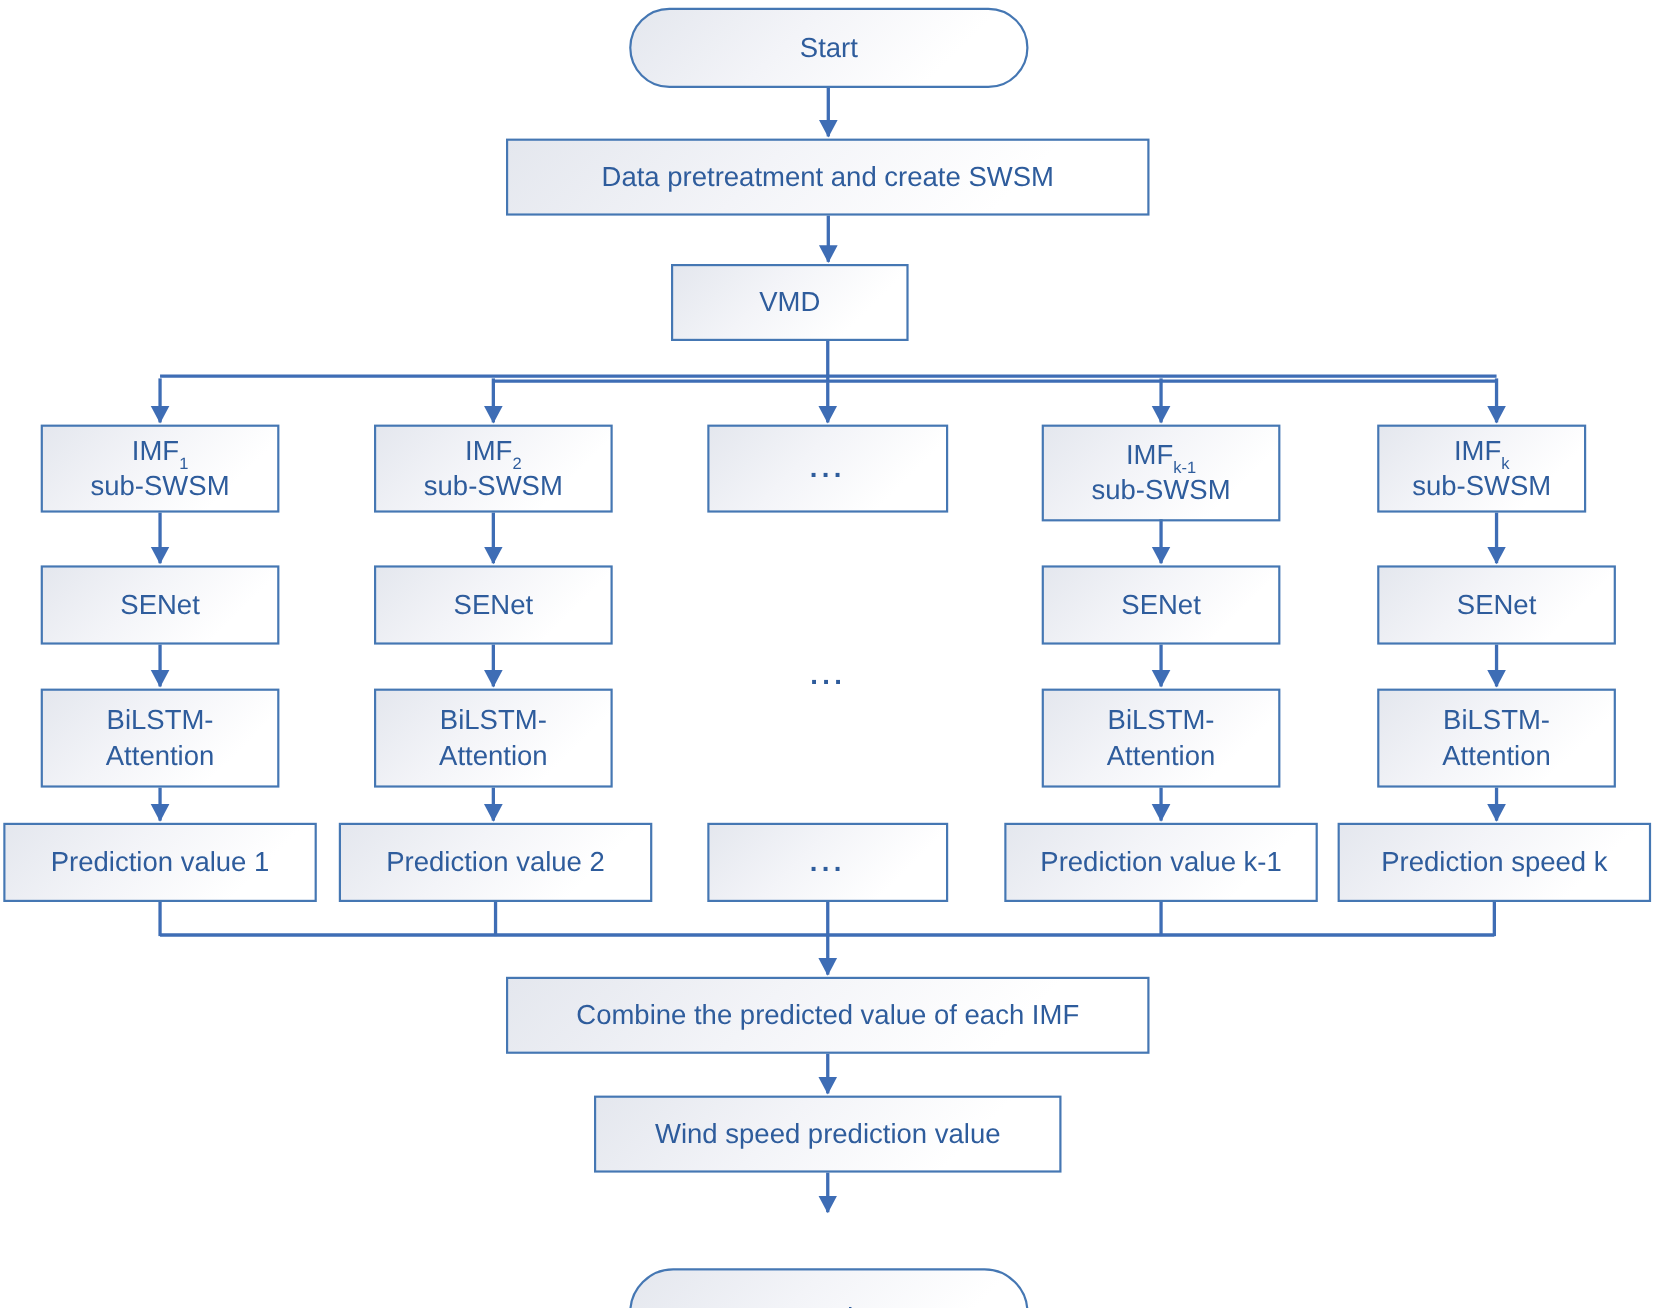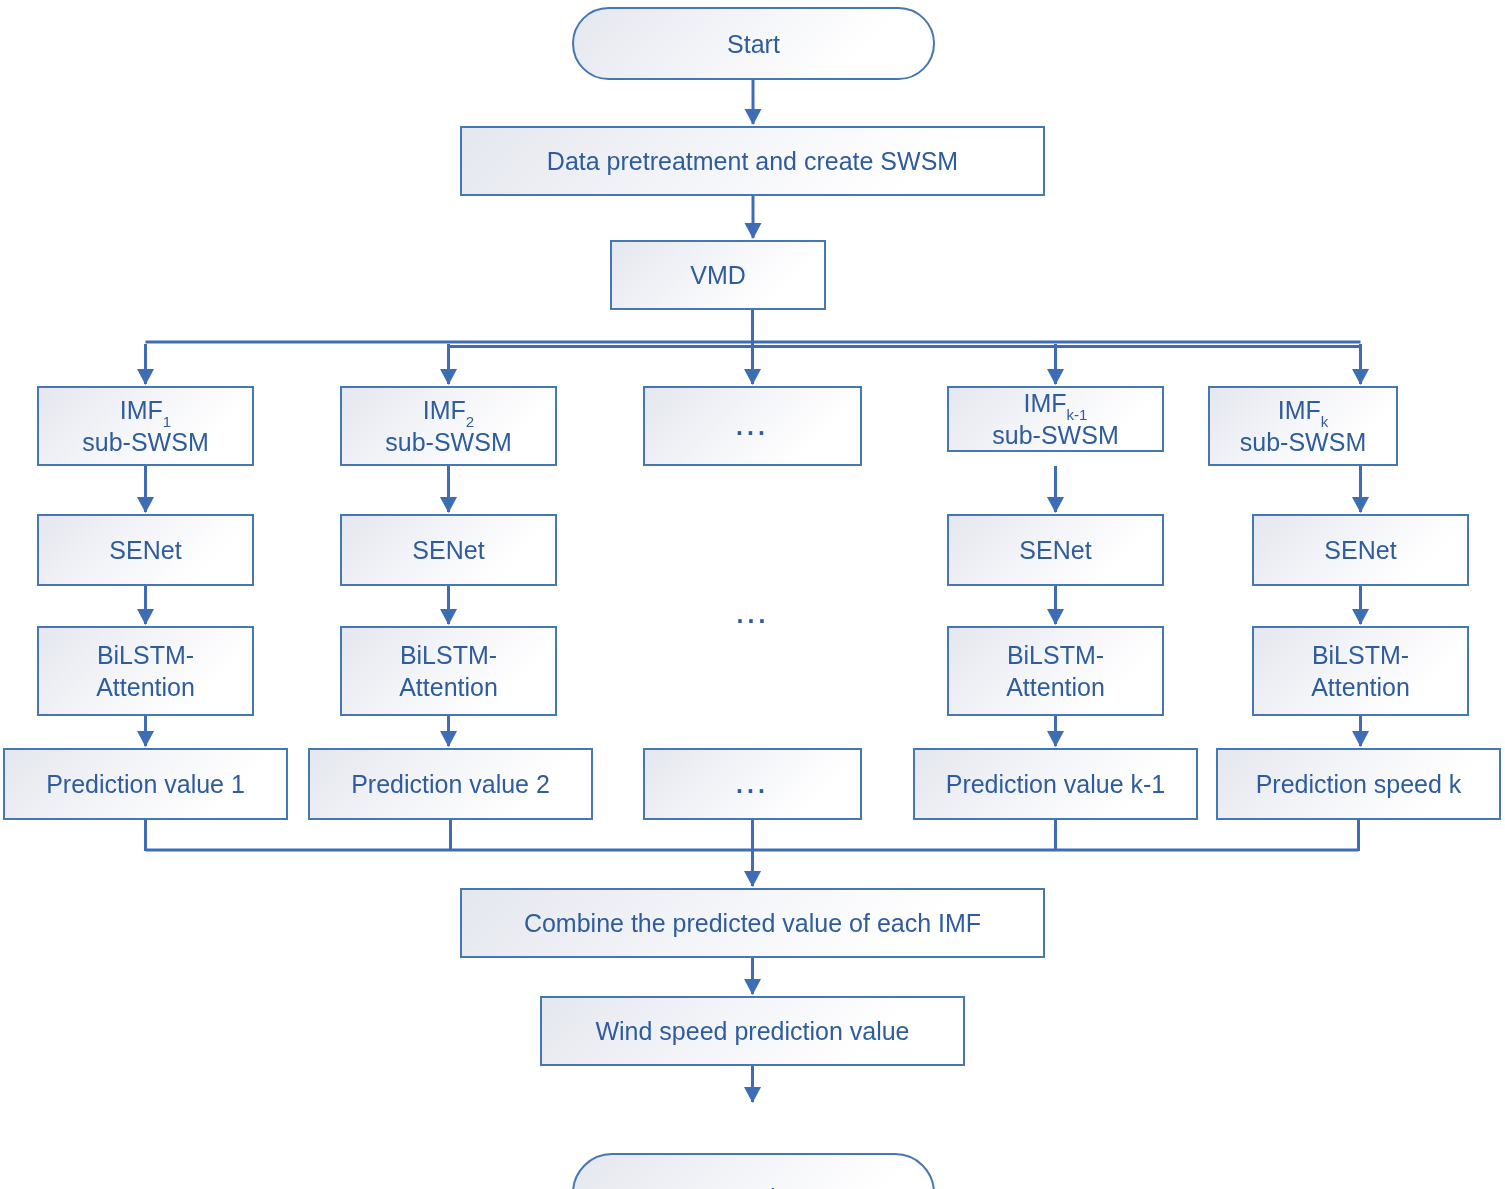--- a/index.html
+++ b/index.html
@@ -133,26 +133,26 @@
 
   <div class="node" style="left:340px;top:386px;width:217px;height:80px">
     <div><span>IMF</span><sub class="imf-sub">2</sub></div>
     <div>sub-SWSM</div>
   </div>
 
   <div class="node" style="left:643px;top:386px;width:219px;height:80px">
     <span class="ellipsis-text">...</span>
   </div>
 
-  <div class="node" style="left:947px;top:386px;width:217px;height:66px">
+  <div class="node" style="left:947px;top:386px;width:217px;height:88px">
     <div><span>IMF</span><sub class="imf-sub">k-1</sub></div>
     <div>sub-SWSM</div>
   </div>
 
-  <div class="node" style="left:1208px;top:386px;width:190px;height:80px">
+  <div class="node" style="left:1252px;top:386px;width:190px;height:80px">
     <div><span>IMF</span><sub class="imf-sub">k</sub></div>
     <div>sub-SWSM</div>
   </div>
 
   <div class="node" style="left:37px;top:514px;width:217px;height:72px">
     <span>SENet</span>
   </div>
   <div class="node" style="left:340px;top:514px;width:217px;height:72px">
     <span>SENet</span>
   </div>

